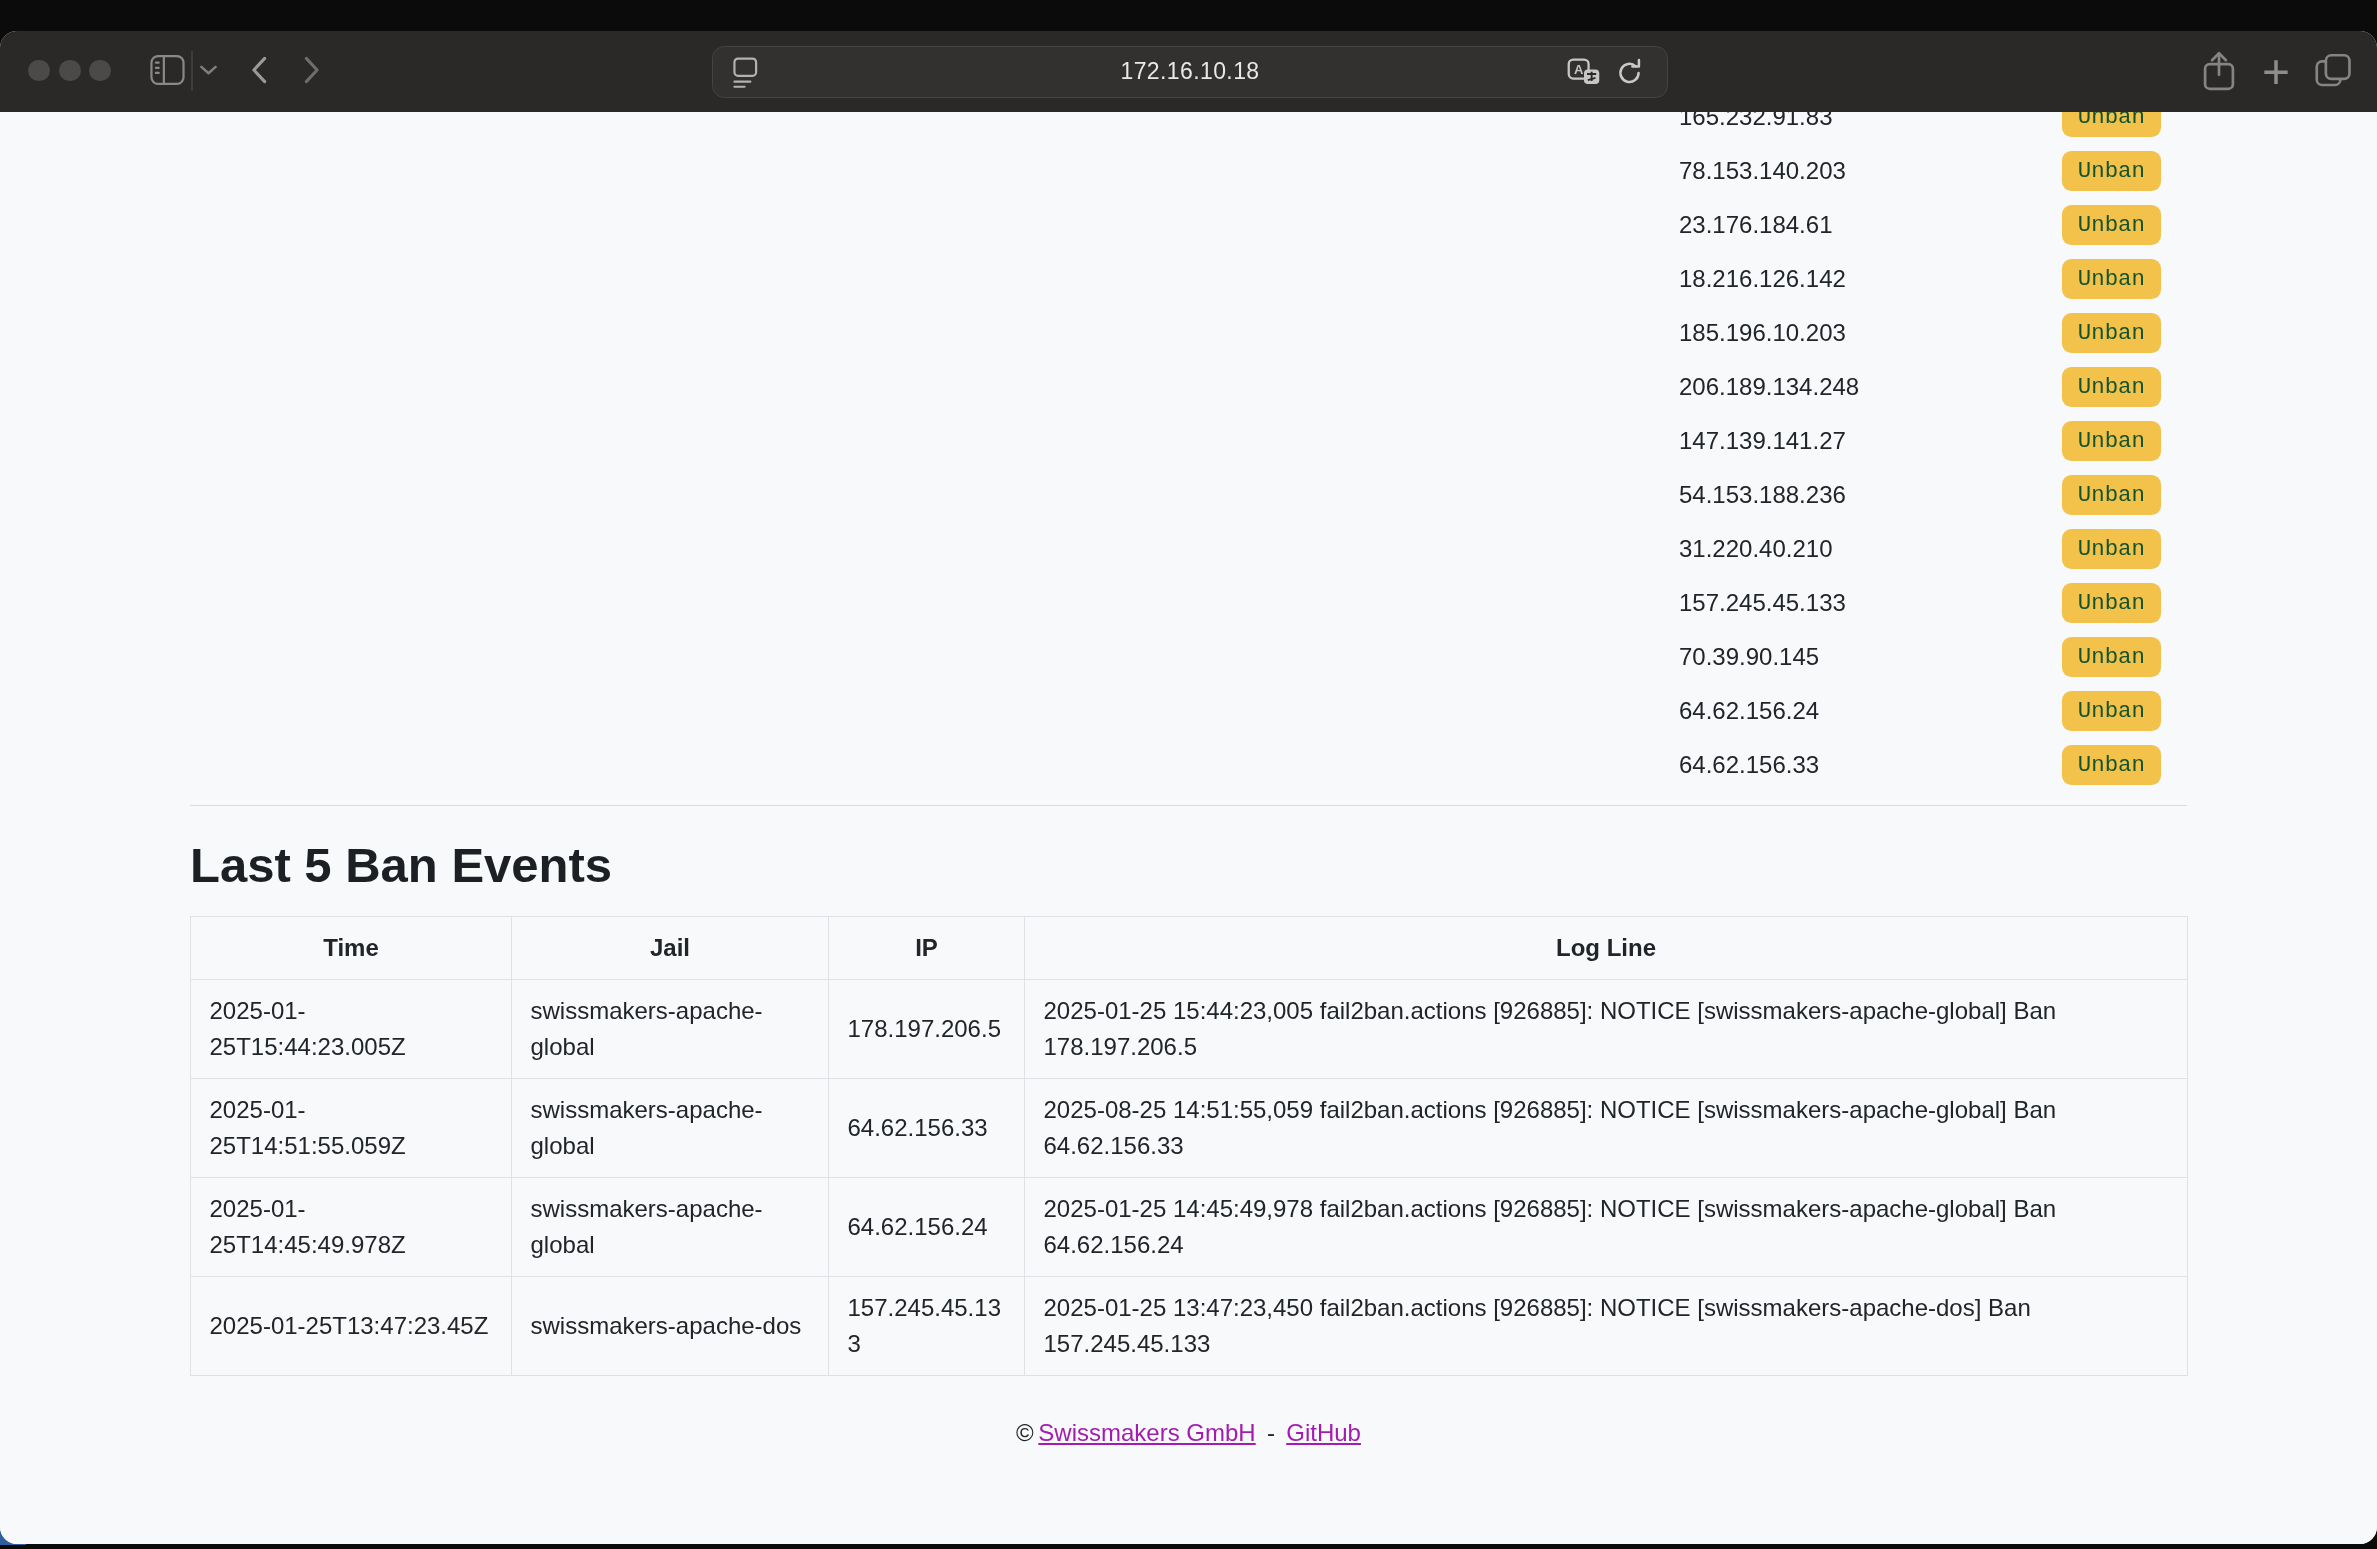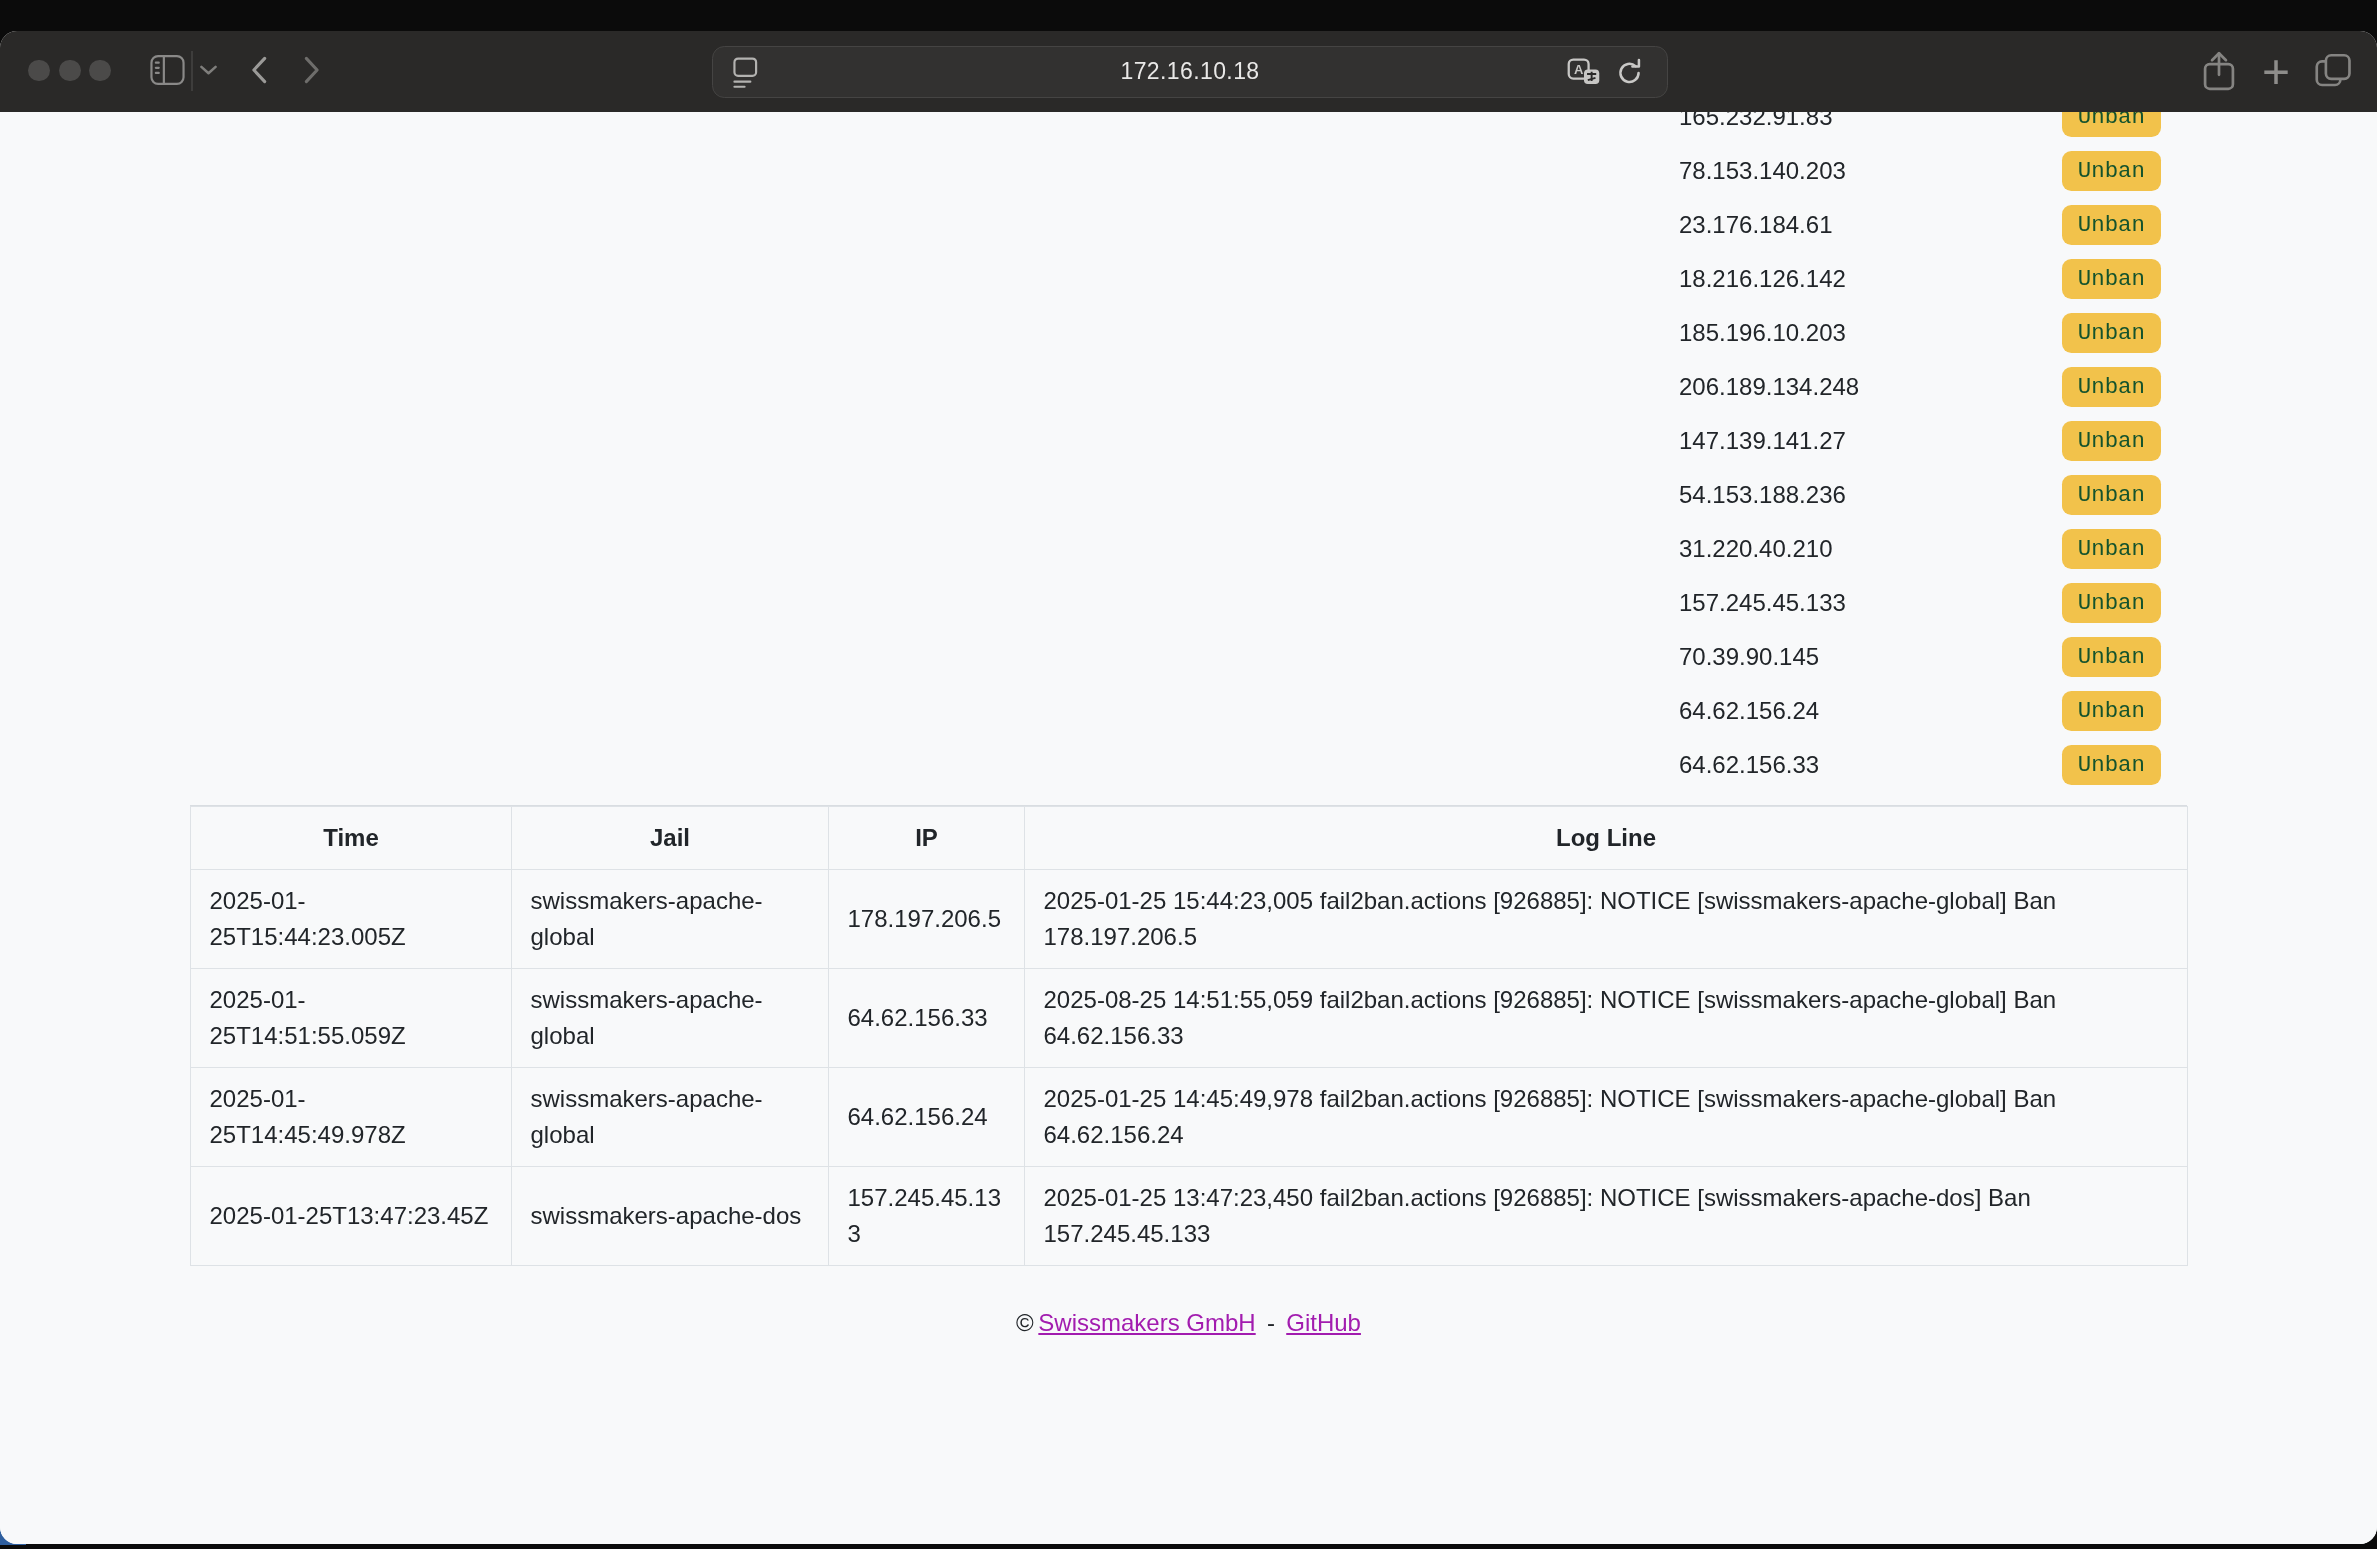--- a/index.html
+++ b/index.html
@@ -203,20 +203,21 @@
     <button class="unban-btn">Unban</button>
   </div>
           <div class="ip-row">
     <span class="ip">64.62.156.33</span>
     <button class="unban-btn">Unban</button>
   </div>
         </div>
 
       <hr class="divider">
 
+      <h1 class="page-heading">Last 5 Ban Events</h1>
 
       <table class="events-table">
         <colgroup>
           <col style="width:321px">
             <col style="width:317px">
             <col style="width:196px">
             <col style="width:1163px">
         </colgroup>
         <thead>
             <tr>

